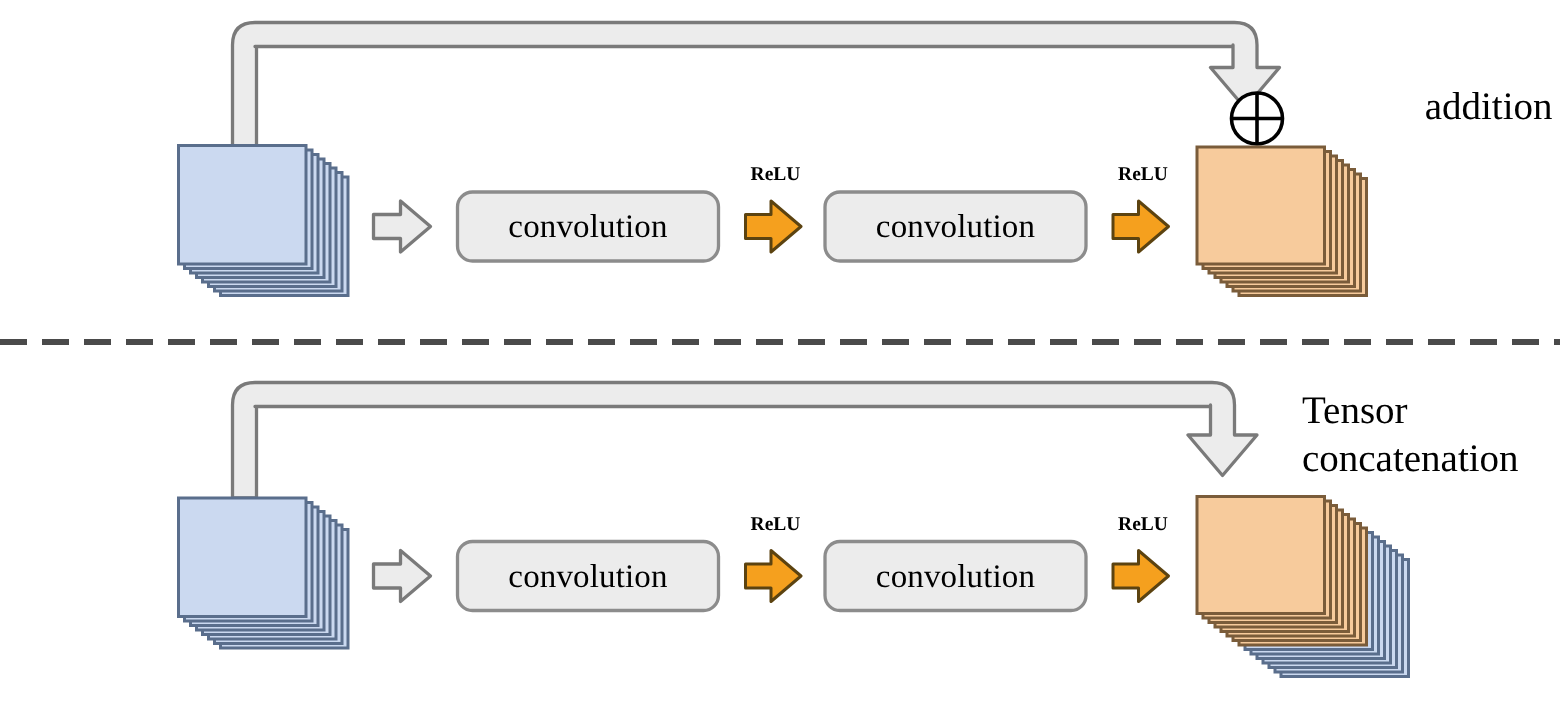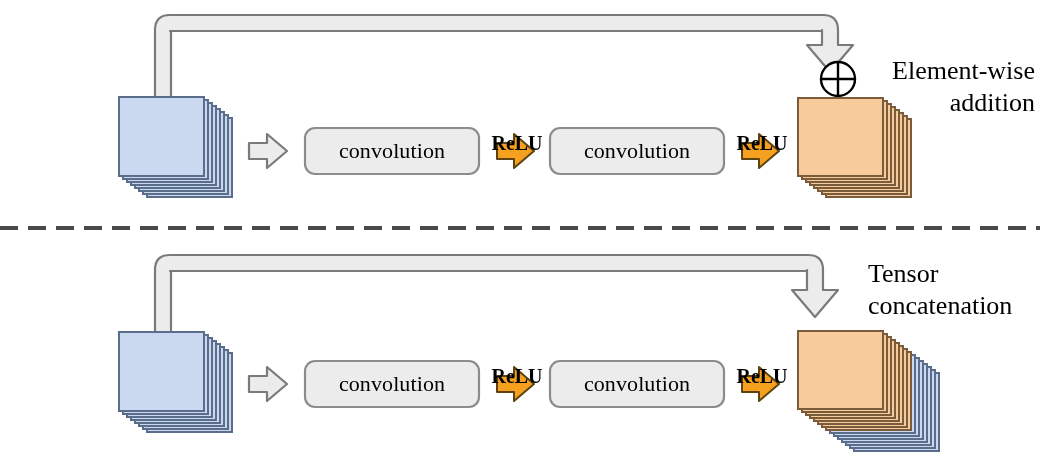--- a/index.html
+++ b/index.html
@@ -31,22 +31,21 @@
     white-space: nowrap;
     line-height: 1.18;
   }
   .conv-label {
     font-size: 22px;
     letter-spacing: 0.1px;
   }
   .relu-label {
     font-family: "Liberation Serif", "DejaVu Serif", serif;
     font-weight: bold;
-    font-size: 20px;
-    margin-top: 24px;
+    font-size: 13px;
   }
   .legend-label {
     font-size: 26px;
     line-height: 1.22;
   }
   .legend-right {
     text-align: right;
   }
   .legend-left {
     text-align: left;
@@ -199,21 +198,20 @@
       </g>
     </g>
   </svg>
 
   <div class="txt conv-label" style="left:305px; top:138px; width:174px; text-align:center;">convolution</div>
   <div class="txt conv-label" style="left:550px; top:138px; width:174px; text-align:center;">convolution</div>
   <div class="txt relu-label" style="left:489px; top:108px; width:56px; text-align:center;">ReLU</div>
   <div class="txt relu-label" style="left:734px; top:108px; width:56px; text-align:center;">ReLU</div>
 
   <div class="txt legend-label legend-right" style="left:700px; top:55px; width:335px;">
-    <div>Element-wise</div>
     <div>addition</div>
   </div>
 
   <div class="txt conv-label" style="left:305px; top:371px; width:174px; text-align:center;">convolution</div>
   <div class="txt conv-label" style="left:550px; top:371px; width:174px; text-align:center;">convolution</div>
   <div class="txt relu-label" style="left:489px; top:341px; width:56px; text-align:center;">ReLU</div>
   <div class="txt relu-label" style="left:734px; top:341px; width:56px; text-align:center;">ReLU</div>
 
   <div class="txt legend-label legend-left" style="left:868px; top:258px; width:180px;">
     <div>Tensor</div>

